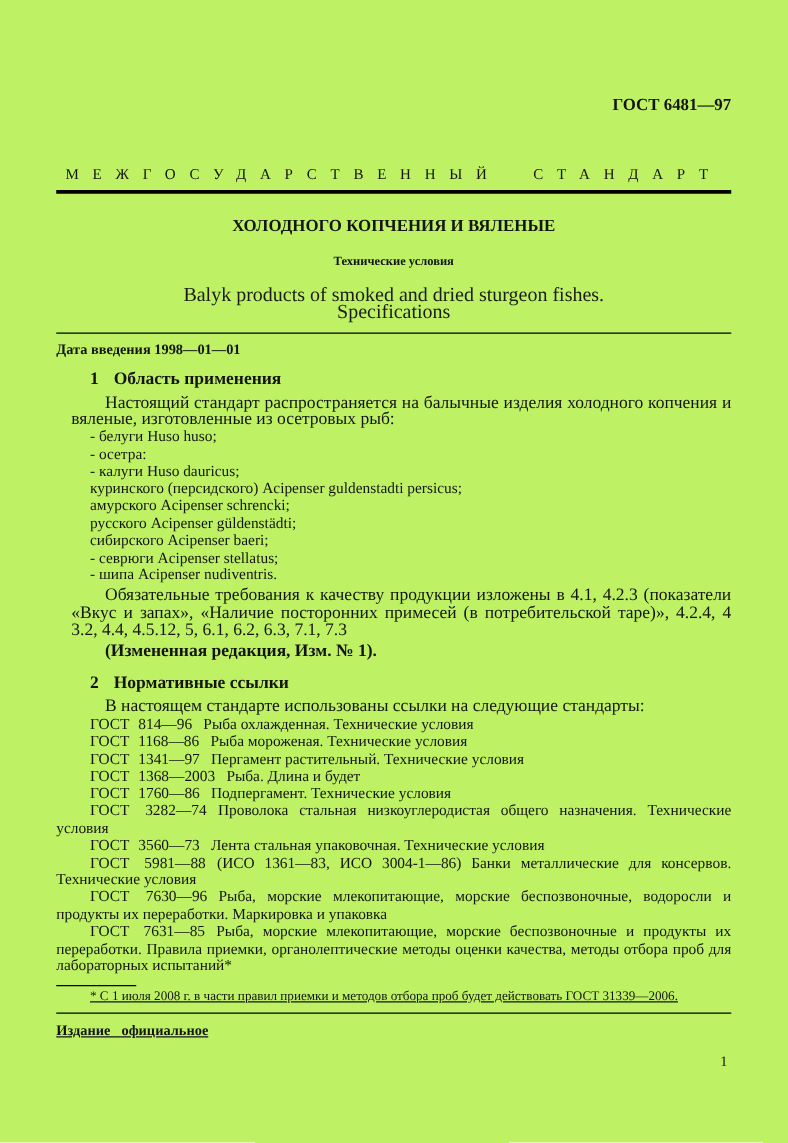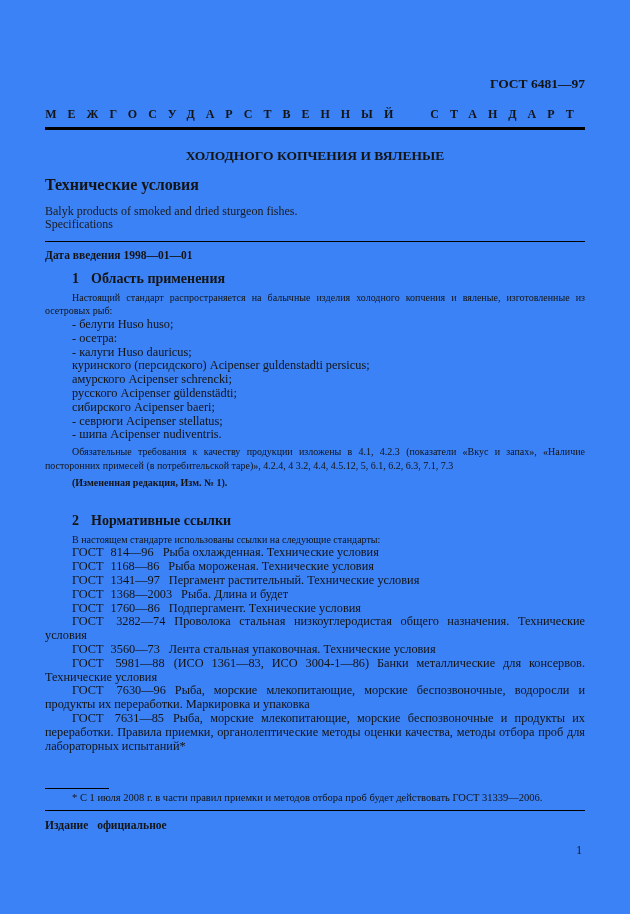--- a/index.html
+++ b/index.html
@@ -1,84 +1,85 @@
 <!DOCTYPE html>
 <html lang="ru"><head>
 <meta charset="utf-8">
 <style>
   html, body { margin: 0; padding: 0; background: #ffffff; }
   .page {
     position: relative;
     width: 630px;
     height: 914px;
     margin: 0 auto;
-    background: #3b82f6;
+    background: #bef264;
     box-sizing: border-box;
     padding: 76px 45px 0 45px;
     font-family: "Liberation Serif", "DejaVu Serif", serif;
     color: #141414;
     overflow: hidden;
   }
   .doc-number {
     text-align: right;
     font-weight: bold;
     font-size: 13.5px;
     line-height: 15px;
   }
   .standard-type {
-    margin-top: 16px;
+    margin-top: 41px;
     text-align: center;
-    font-weight: bold;
+    font-weight: normal;
     font-size: 12px;
     line-height: 15px;
     letter-spacing: 11px;
     word-spacing: 12px;
     white-space: nowrap;
   }
   .rule-thick { margin-top: 5px; border-top: 3.5px solid #000; }
   .rule-thin  { margin-top: 9px; border-top: 1.5px solid #000; }
   .title-ru {
     margin-top: 18px;
     text-align: center;
     font-weight: bold;
     font-size: 13.5px;
     line-height: 16.5px;
   }
   .subtitle {
     margin-top: 12px;
+    text-align: center;
     font-weight: bold;
-    font-size: 16px;
+    font-size: 10px;
     line-height: 15px;
   }
   .title-en {
     margin-top: 13px;
-    text-align: left;
-    font-size: 12px;
+    text-align: center;
+    font-size: 16px;
     line-height: 13.5px;
     color: #1b1b1b;
   }
   .date {
     margin-top: 6px;
     text-align: left;
     font-weight: bold;
     font-size: 11.5px;
     line-height: 14px;
   }
   .sec-h {
     margin: 8px 0 0 0;
     padding-left: 27px;
     font-weight: bold;
     font-size: 14px;
     line-height: 17px;
   }
-  .sec-h2 { margin-top: 22px; }
+  .sec-h2 { margin-top: 10px; }
   .sec-num { margin-right: 12px; }
   .para {
-    margin: 3px 0 0 0;
-    font-size: 10px;
+    margin: 3px 0 0 12px;
+    font-size: 14px;
     line-height: 13.8px;
     text-align: justify;
     text-indent: 27px;
   }
   .para.first { margin-top: 4px; }
   .bold { font-weight: bold; }
   .li {
     font-size: 12.3px;
     line-height: 13.8px;
     padding-left: 27px;
@@ -89,20 +90,21 @@
     line-height: 13.8px;
     text-align: justify;
     text-indent: 27px;
   }
   .ref .ref-code { word-spacing: 4px; margin-right: 9px; }
   .footer {
     position: absolute;
     left: 45px;
     right: 45px;
     top: 788px;
+    text-decoration: underline;
   }
   .footnote-sep { width: 64px; border-top: 1.2px solid #000; }
   .footnote {
     margin: 3px 0 5px 0;
     font-size: 10.5px;
     line-height: 12.5px;
     text-indent: 27px;
     text-align: justify;
   }
   .rule-full { border-top: 1.2px solid #000; }

